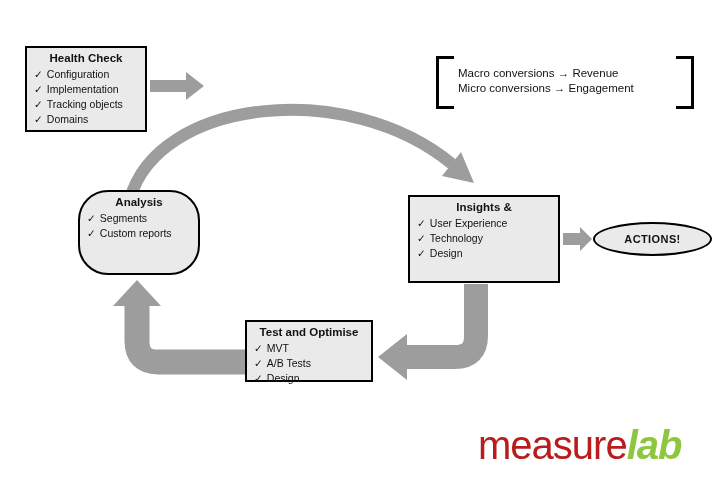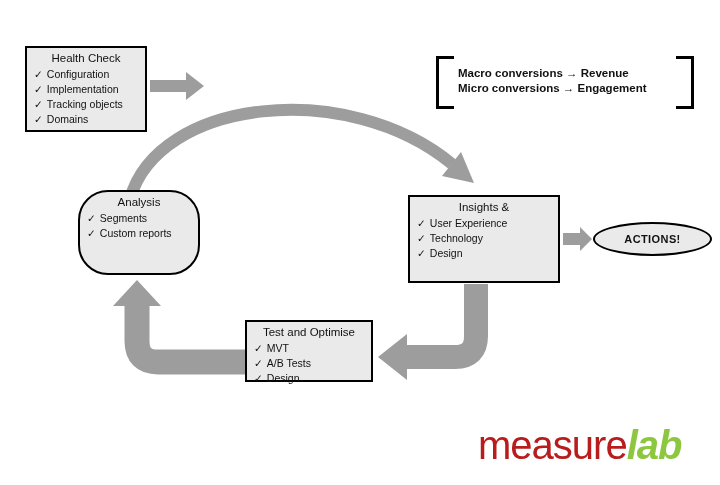--- a/index.html
+++ b/index.html
@@ -7,21 +7,21 @@
     position:relative; width:720px; height:485px; background:#ffffff;
     overflow:hidden; font-family:"Liberation Sans", sans-serif; color:#111;
   }
   svg.arrows { position:absolute; left:0; top:0; z-index:0; }
 
   .box {
     position:absolute; background:#eaeaea; border:2.5px solid #000;
     box-sizing:border-box; z-index:2;
   }
   .box-title {
-    font-weight:normal; font-size:11.5px; line-height:13px;
+    font-weight:bold; font-size:11.5px; line-height:13px;
     text-align:center; padding:4px 2px 2px;
   }
   .check-item {
     display:flex; gap:4px; padding-left:7px; font-size:10.5px; line-height:15px;
   }
   .check { flex:0 0 auto; }
 
   #health-box   { left:25px;  top:46px;  width:122px; height:86px; }
   #analysis-box { left:78px;  top:190px; width:122px; height:85px;border-radius:30px; }
   #insights-box { left:408px; top:195px; width:152px; height:88px; }
@@ -39,21 +39,21 @@
   }
   #actions-ellipse {
     left:593px; top:222px; width:119px; height:34px;
     font-weight:bold; font-size:11px; letter-spacing:0.4px;
   }
 
   #note { position:absolute; left:436px; top:56px; width:258px; height:53px; display:flex; z-index:2; }
   .bracket { width:18px; box-sizing:border-box; flex:0 0 auto; }
   .bracket.left  { border-left:3px solid #000;  border-top:3px solid #000; border-bottom:3px solid #000; }
   .bracket.right { border-right:3px solid #000; border-top:3px solid #000; border-bottom:3px solid #000; margin-left:auto; }
-  .note-text { font-weight:bold; font-size:11.5px; line-height:15px; padding:10px 0 0 4px; white-space:nowrap; }
+  .note-text { font-weight:normal; font-size:11.5px; line-height:15px; padding:10px 0 0 4px; white-space:nowrap; }
 
   #logo { position:absolute; left:478px; top:423px; font-size:40px; letter-spacing:-1px; z-index:2; white-space:nowrap; }
   #logo-measure { color:#b91c1c; }
   #logo-lab { color:#8dc63f; font-weight:bold; font-style:italic;margin-top:19px; }
 </style>
 </head>
 <body>
 
 <div class="canvas">
 

